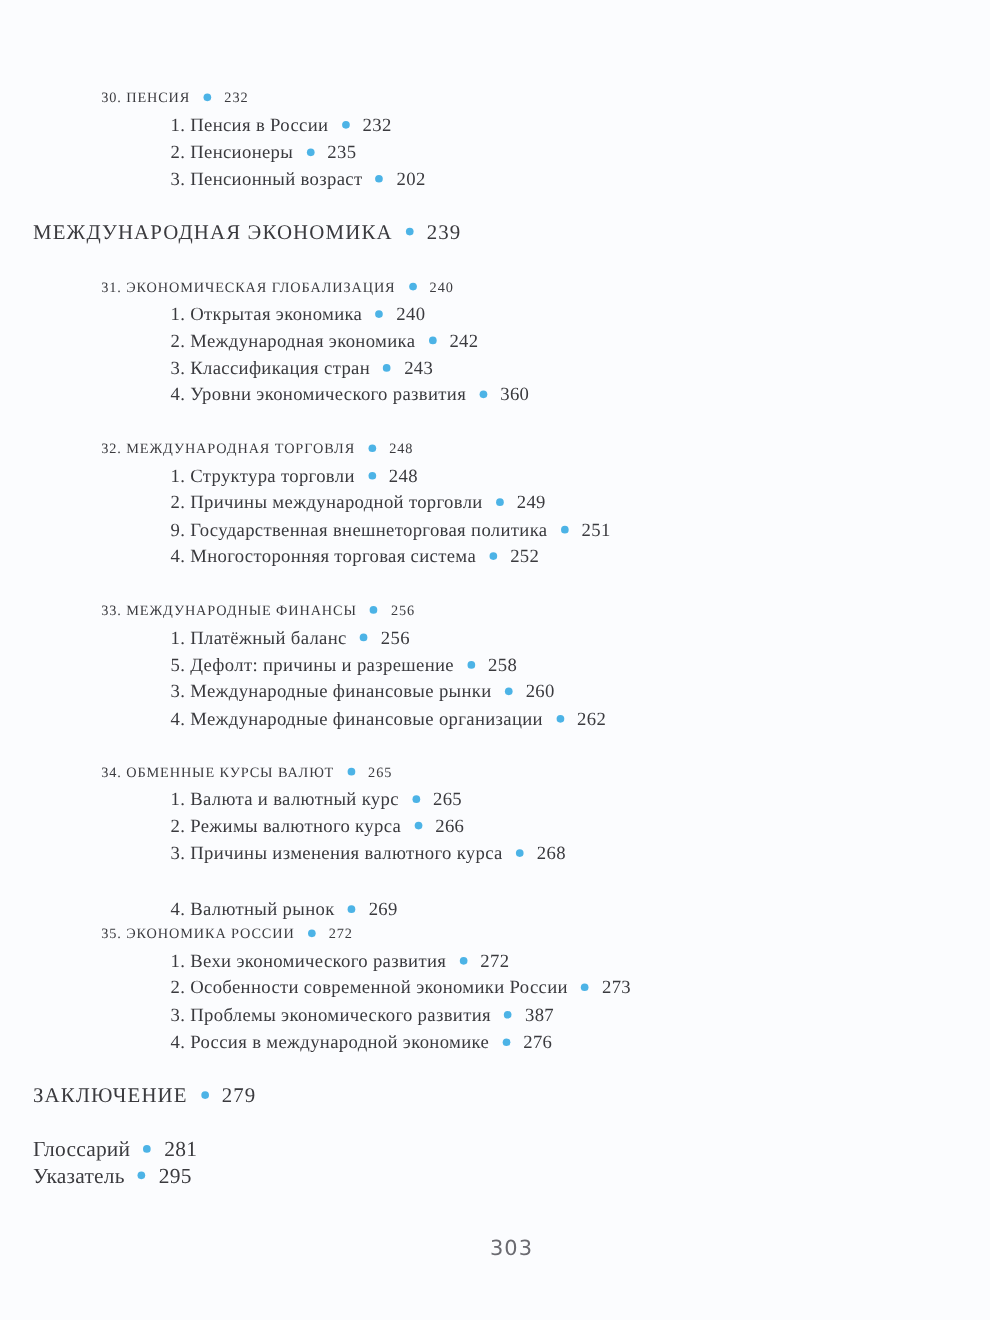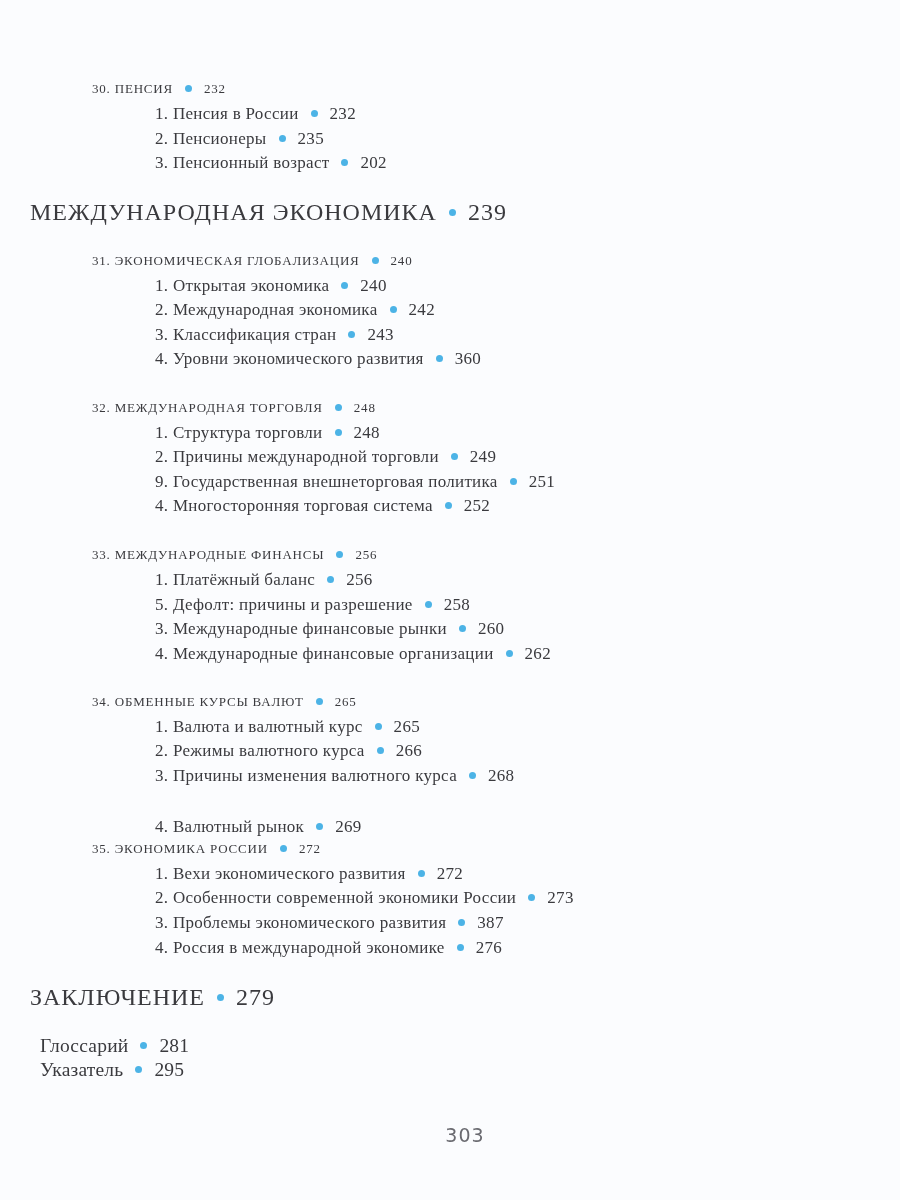--- a/index.html
+++ b/index.html
@@ -14,22 +14,22 @@
     .toc { position: absolute; left: 0; top: 0; width: 900px; }
     .line {
       position: absolute;
       white-space: nowrap;
       font-size: 20px;
       line-height: 24px;
       letter-spacing: 0.2px;
     }
     .ch { left: 92px; font-size: 13px; letter-spacing: 0.8px; }
     .sub { left: 155px; font-size: 17px; letter-spacing: 0.3px; }
-    .part { left: 30px; font-size: 24px; letter-spacing: 1px; }
-    .app { left: 40px; font-size: 19.5px; }
+    .part { left: 30px; font-size: 19px; letter-spacing: 1px; }
+    .app { left: 30px; font-size: 19.5px; }
     .dot {
       display: inline-block;
       width: 7px; height: 7px;
       border-radius: 50%;
       background: #4cb3e6;
       vertical-align: middle;
       margin: 0 12px 4px 12px;
     }
     .pagenum {
       position: absolute;

